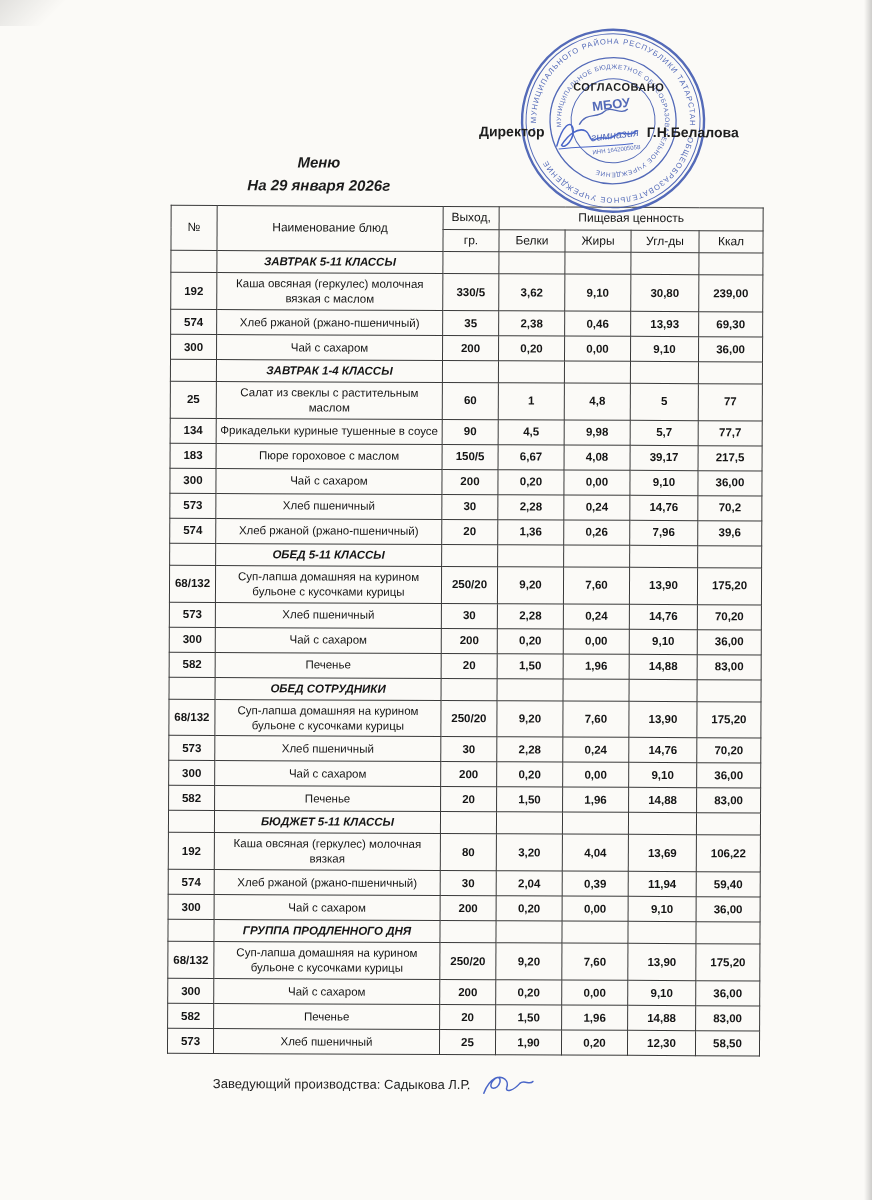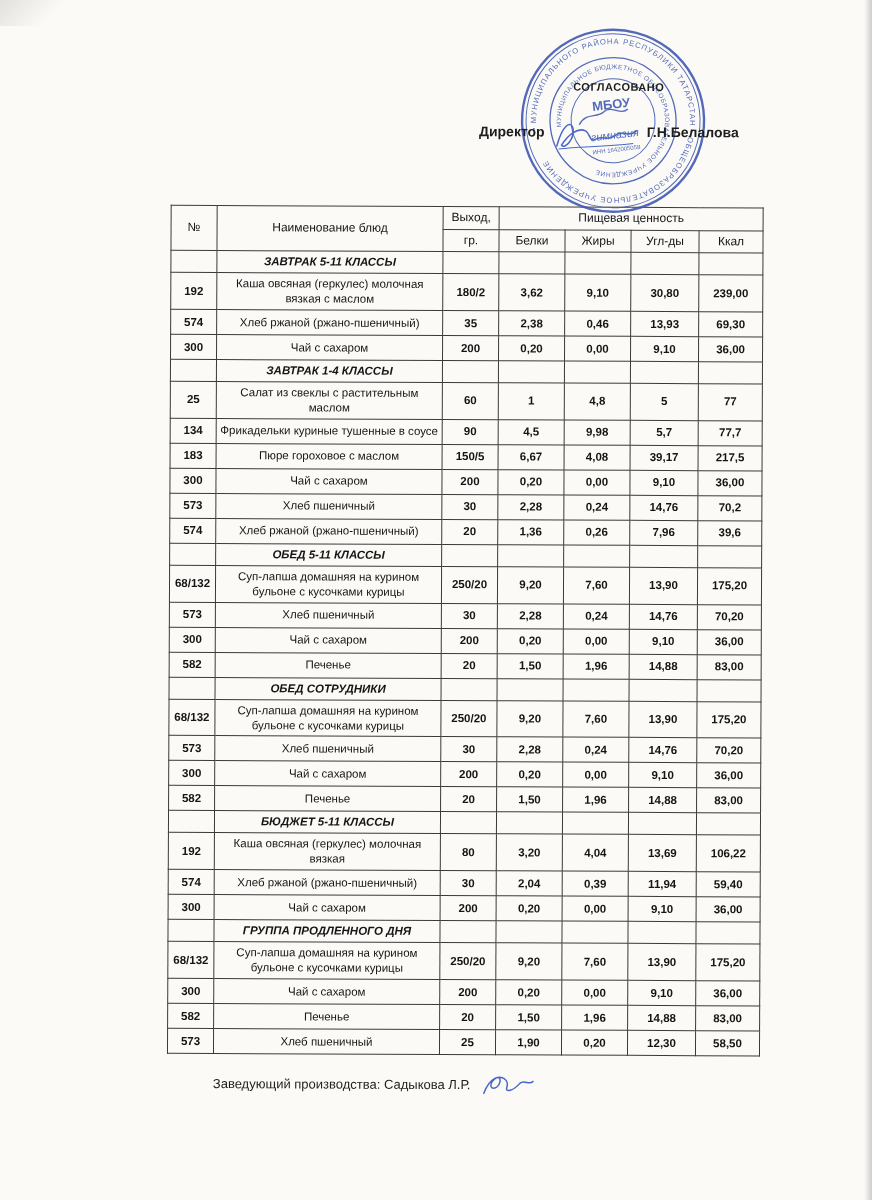--- a/index.html
+++ b/index.html
@@ -106,20 +106,22 @@
     <div class="director-line">
       <span>Директор</span>
       <svg class="sig-director" viewBox="0 0 90 40">
         <path d="M4,30 C10,8 19,2 21,12 C23,22 12,34 9,29 C16,18 26,10 34,14 C40,17 37,27 46,22 C52,19 58,25 66,18 C72,13 80,21 87,14" fill="none" stroke="#4a66c8" stroke-width="1.6" stroke-linecap="round"></path>
         <path d="M6,33 C28,30 52,31 84,27" fill="none" stroke="#4a66c8" stroke-width="1.1"></path>
       </svg>
       <span>Г.Н.Белалова</span>
     </div>
 
     <div class="title-block">
+      <div>Меню</div>
+      <div>На 29 января 2026г</div>
     </div>
 
     <div class="content">
       <table class="menu">
         <colgroup>
           <col style="width:46px">
             <col style="width:226px">
             <col style="width:56px">
           <col style="width:66px">
             <col style="width:66px">
@@ -147,21 +149,21 @@
               <td class="sec">ЗАВТРАК 5-11 КЛАССЫ</td>
               <td class=""></td>
               <td class=""></td>
               <td class=""></td>
               <td class=""></td>
               <td class=""></td>
             </tr>
             <tr class="item-row">
               <td class="cell-num">192</td>
               <td class="cell-name">Каша овсяная (геркулес) молочная вязкая с маслом</td>
-              <td class="cell-out val">180/2</td>
+              <td class="cell-out val">330/5</td>
               <td class="val">3,62</td>
               <td class="val">9,10</td>
               <td class="val">30,80</td>
               <td class="val">239,00</td>
             </tr>
             <tr class="item-row">
               <td class="cell-num">574</td>
               <td class="cell-name">Хлеб ржаной (ржано-пшеничный)</td>
               <td class="cell-out val">35</td>
               <td class="val">2,38</td>

